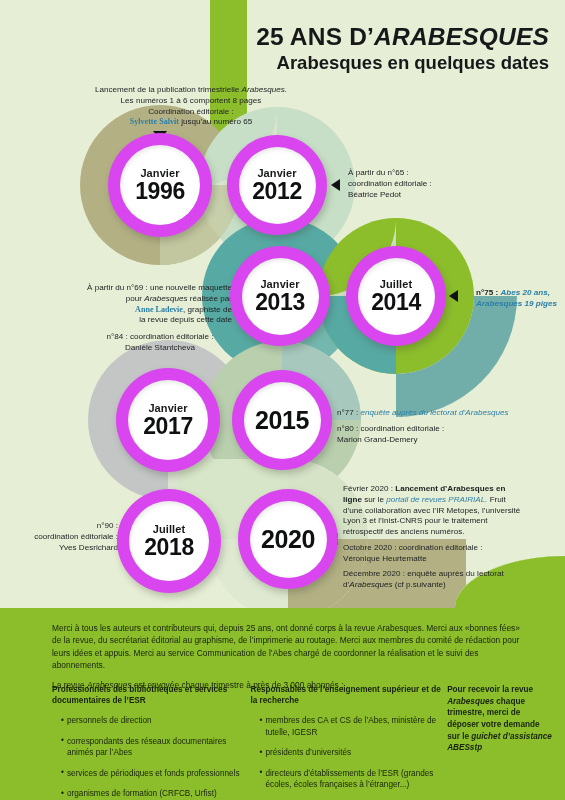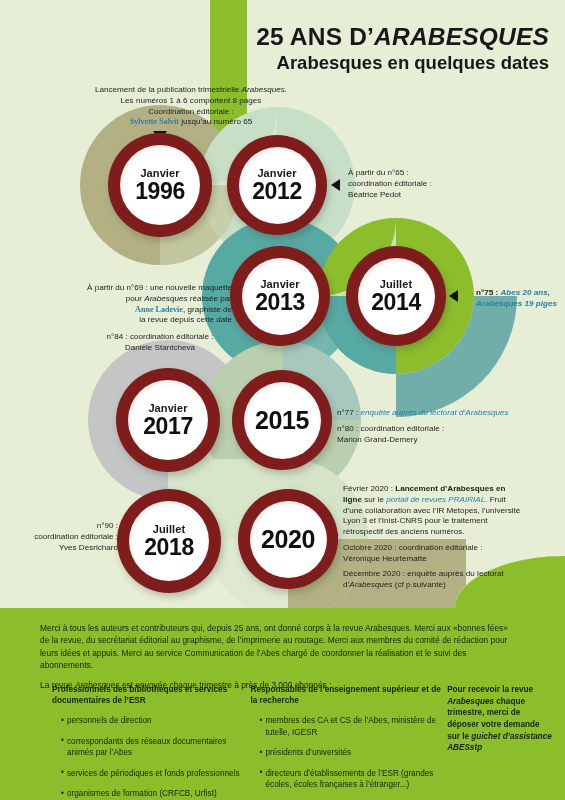--- a/index.html
+++ b/index.html
@@ -12,21 +12,21 @@
   #stage{position:absolute;inset:0;width:565px;height:800px;overflow:hidden;}
   svg.bgsvg{position:absolute;left:0;top:0;width:565px;height:800px;}
 
   
   .header{position:absolute;right:16px;top:24px;text-align:right;width:380px;}
   .title1{font-size:24.5px;font-weight:bold;letter-spacing:.2px;line-height:1.06;color:#16181a;}
   .title1 em{font-style:italic;}
   .title2{font-size:18.5px;font-weight:bold;line-height:1.15;color:#16181a;margin-top:2px;}
 
   
-  .medal{position:absolute;border-radius:50%;background:#7f1d1d;
+  .medal{position:absolute;border-radius:50%;background:#d946ef;
          box-shadow:2px 4px 7px rgba(60,70,50,.28);
          display:flex;align-items:center;justify-content:center;}
   .medal .inner{border-radius:50%;background:#ffffff;
          display:flex;flex-direction:column;align-items:center;justify-content:center;
          box-shadow:inset 1px 2px 4px rgba(130,140,130,.22);}
   .m-month{font-size:11px;font-weight:bold;letter-spacing:.1px;color:#17181a;line-height:1;margin-bottom:1px;}
   .m-year{font-size:23px;font-weight:bold;letter-spacing:-.4px;color:#0f1011;line-height:1;}
   .m-year.solo{font-size:25px;}
 
   
@@ -40,21 +40,21 @@
   .blue-b{color:#2b7fa8;font-weight:bold;font-family:Liberation Serif, serif;}
 
   
   .tri{position:absolute;width:0;height:0;}
   .tri.left{border-top:6.5px solid transparent;border-bottom:6.5px solid transparent;border-right:9px solid #111315;}
   .tri.right{border-top:6.5px solid transparent;border-bottom:6.5px solid transparent;border-left:9px solid #111315;}
   .tri.down{border-left:7px solid transparent;border-right:7px solid transparent;border-top:9.5px solid #111315;}
 
   
   .footer{position:absolute;left:0;bottom:0;width:565px;height:192px;}
-  .thanks{position:absolute;left:40px;top:14px;width:470px;font-size:8.4px;line-height:1.46;color:#17230a;}
+  .thanks{position:absolute;left:52px;top:14px;width:470px;font-size:8.4px;line-height:1.46;color:#17230a;}
   .thanks p{margin:0;}
   .thanks p.second{margin-top:8px;}
   .thanks i{font-style:italic;}
   .cols{position:absolute;left:52px;top:76px;width:500px;display:flex;gap:0;}
   .col{font-size:8.2px;line-height:1.4;color:#17230a;}
   .col.c1{width:212px;}
   .col.c2{width:210px;}
   .col.c3{width:112px;}
   .col h4{margin:0 0 1px 0;font-size:8.2px;font-weight:bold;line-height:1.35;}
   .col ul{margin:0;padding:0;list-style:none;}

